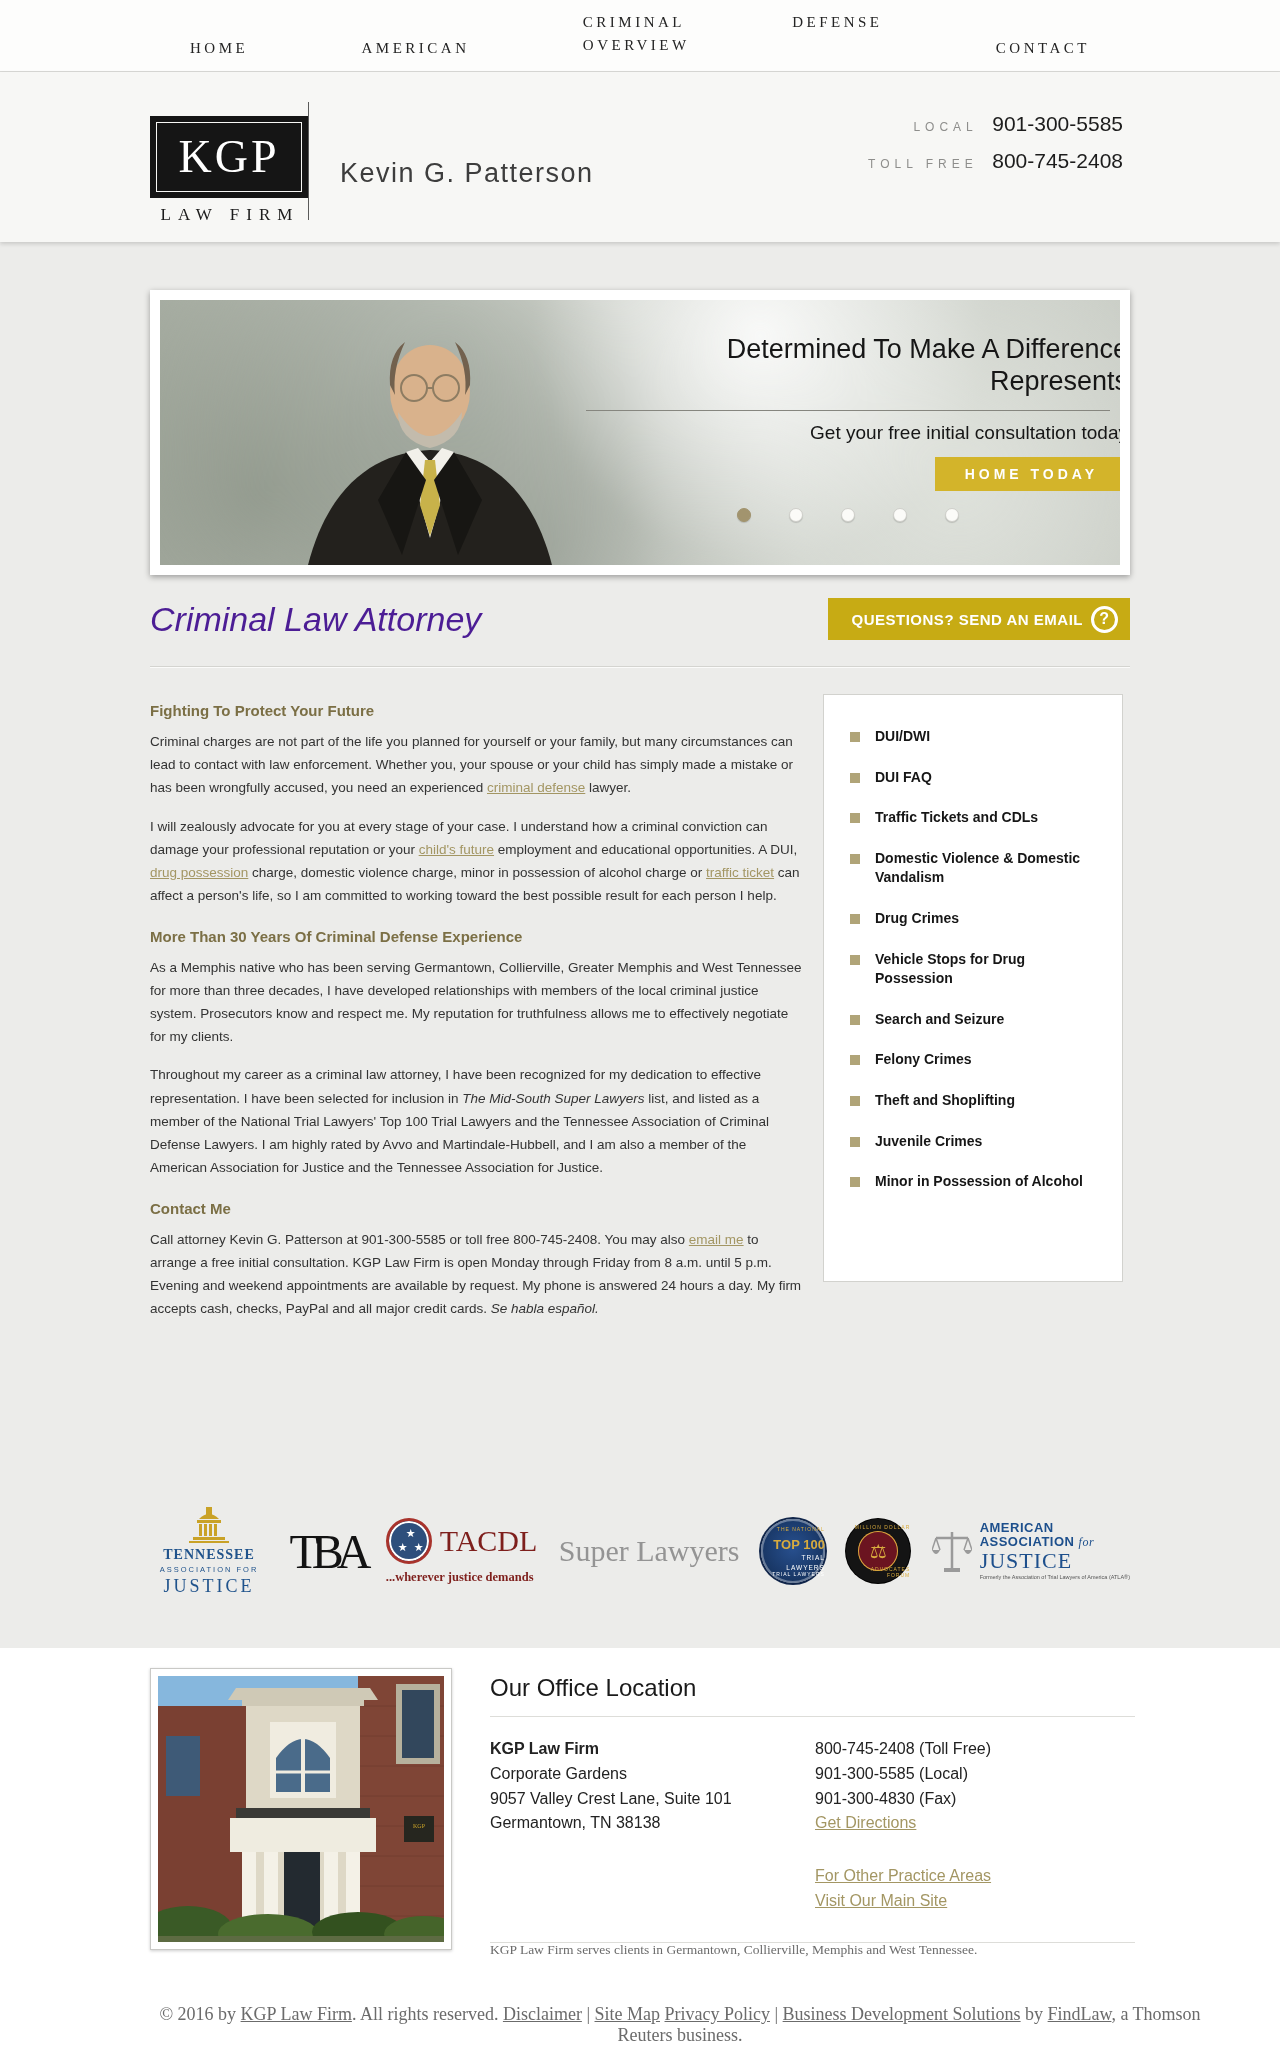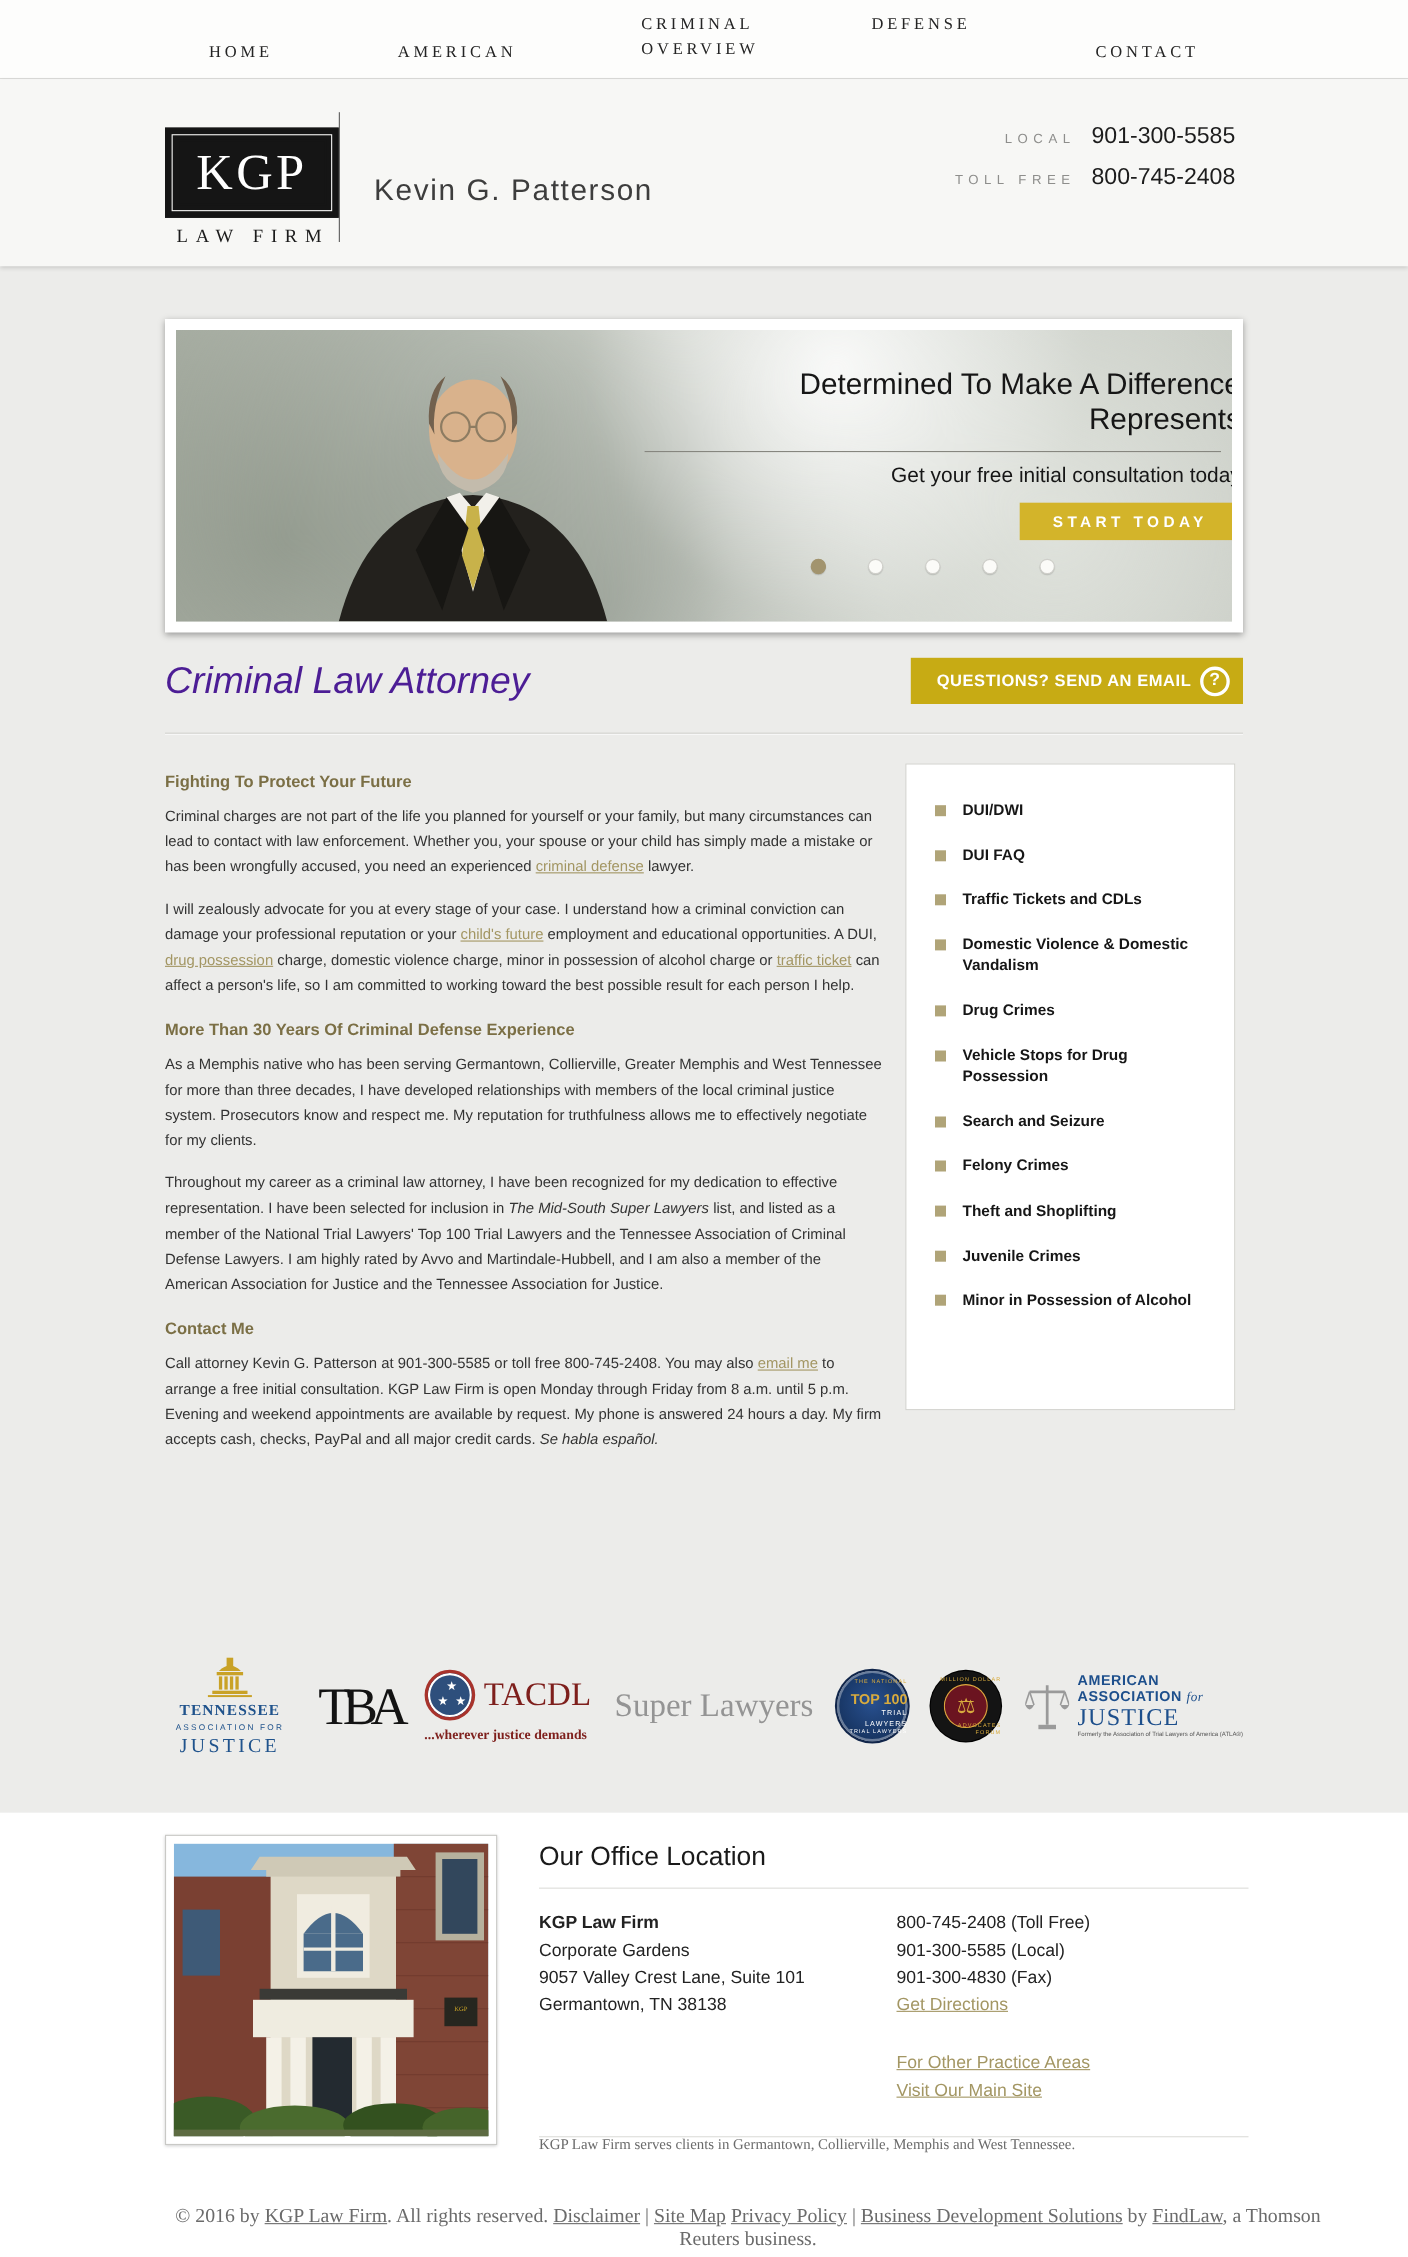--- a/index.html
+++ b/index.html
@@ -176,21 +176,21 @@
         <path d="M176,152 L148,200 L172,255 L196,180 Z" fill="#171613"></path>
         <path d="M224,152 L252,200 L228,255 L204,180 Z" fill="#171613"></path>
       </svg>
       <div class="hero-caption">
         <div class="hero-headline">
           <div>Determined To Make A Difference</div>
           <div>Represents</div>
         </div>
         <div class="hero-line"></div>
         <div class="hero-subline">Get your free initial consultation today</div>
-        <a class="hero-cta">START TODAY</a>
+        <a class="hero-cta">HOME TODAY</a>
         <div class="hero-dots">
           <span class="dot active"></span>
           <span class="dot"></span>
           <span class="dot"></span>
           <span class="dot"></span>
           <span class="dot"></span>
         </div>
       </div>
     </div>
   </div>

